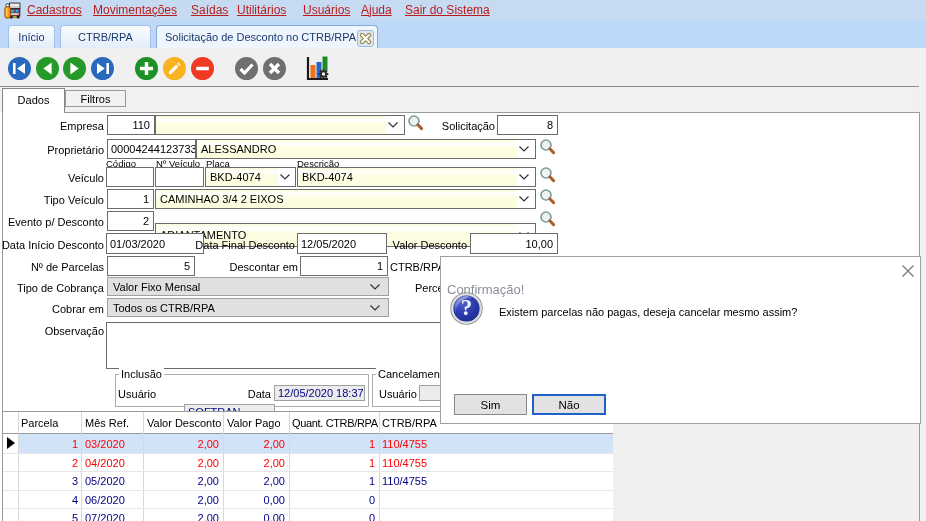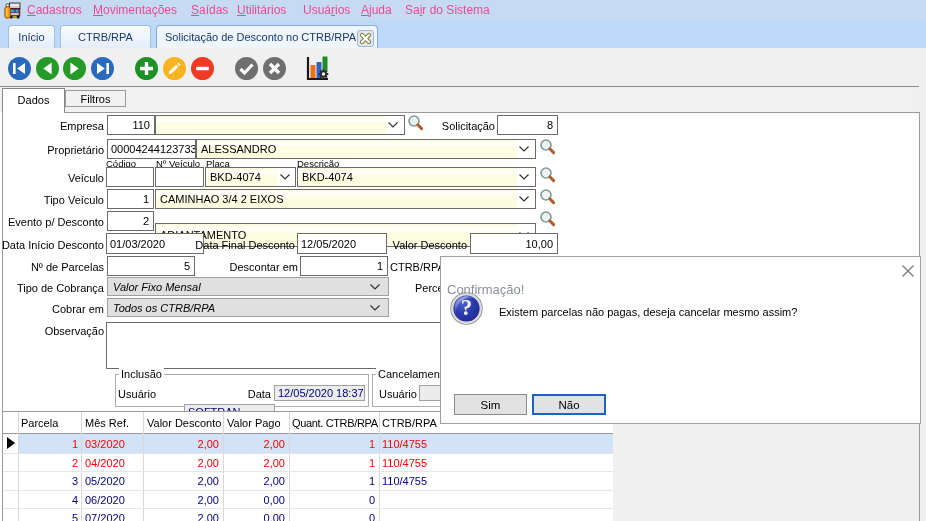--- a/index.html
+++ b/index.html
@@ -1,21 +1,21 @@
 <!DOCTYPE html>
 <html><head>
 <meta charset="utf-8">
 <style>
 html,body{margin:0;padding:0;}
 #app{position:relative;width:926px;height:521px;overflow:hidden;
   font-family:"Liberation Sans",sans-serif;background:#fff;}
 .abs{position:absolute;}
 
 #menubar{left:0;top:0;width:926px;height:20px;background:#c6dbf2;}
-.mitem{position:absolute;top:0;height:20px;line-height:20px;font-size:12px;color:#ec4899;white-space:nowrap;}
+.mitem{position:absolute;top:0;height:20px;line-height:20px;font-size:12px;color:#b91c1c;white-space:nowrap;text-decoration:underline;}
 
 #tabstrip{left:0;top:20px;width:926px;height:28px;background:#bed8f9;}
 .dtab{position:absolute;top:25px;height:23px;border:1px solid #a3c0e2;border-bottom:none;
  border-radius:4px 4px 0 0;background:linear-gradient(#fafcfe,#e3edfa);
  color:#17396f;font-size:11px;line-height:23px;text-align:center;box-sizing:border-box;}
 
 #toolbar{left:0;top:48px;width:926px;height:39px;background:#f0f0f0;border-bottom:1px solid #8c8c8c;box-sizing:border-box;}
 .circ{position:absolute;top:57px;width:23px;height:23px;border-radius:50%;}
 
 #pcband{left:0;top:87px;width:926px;height:25px;background:#f1f1f1;}
@@ -30,21 +30,21 @@
 #leftline{left:2px;top:112px;width:1px;height:409px;background:#9a9a9a;}
 #rightline{left:919px;top:112px;width:1px;height:409px;background:#9a9a9a;}
 .lbl{position:absolute;font-size:11px;color:#000;text-align:right;white-space:nowrap;}
 .inp{position:absolute;border:1px solid #6b6b6b;background:#fff;font-size:11px;box-sizing:border-box;
  white-space:nowrap;overflow:hidden;}
 .inp .tx{position:absolute;top:50%;transform:translateY(-50%);}
 .combo{position:absolute;border:1px solid #6b6b6b;background:#fff;box-sizing:border-box;font-size:11px;overflow:hidden;}
 .combo .yel{position:absolute;left:0;top:0;bottom:0;background:linear-gradient(180deg,#fbfbdc 0%,#ffffff 22%,#fdfde4 40%,#fbfcdd 100%);}
 .combo .tx{position:absolute;left:4px;top:50%;transform:translateY(-50%);white-space:nowrap;}
 .chev{position:absolute;top:50%;margin-top:-3px;width:10px;height:6px;}
-.gcombo{position:absolute;border:1px solid #a0a0a0;background:#e0e0e0;box-sizing:border-box;font-size:11px;font-style:italic;}
+.gcombo{position:absolute;border:1px solid #a0a0a0;background:#e0e0e0;box-sizing:border-box;font-size:11px;}
 .gcombo .tx{position:absolute;left:5px;top:50%;transform:translateY(-50%);white-space:nowrap;}
 .mag{position:absolute;width:17px;height:17px;}
 .grp{position:absolute;border:1px solid #adadad;box-sizing:border-box;}
 .leg{position:absolute;background:#fff;font-size:11px;padding:0 2px;white-space:nowrap;}
 .ginp{position:absolute;border:1px solid #a0a0a0;background:#ececec;box-sizing:border-box;
  font-size:11px;color:#000080;line-height:14px;padding-left:3px;white-space:nowrap;}
 
 #grid{left:3px;top:411px;width:610px;height:110px;background:#fff;border-top:1px solid #9a9a9a;box-sizing:border-box;}
 .gl{position:absolute;background:#d8d8d8;}
 .gh{position:absolute;font-size:11px;color:#000;white-space:nowrap;}

